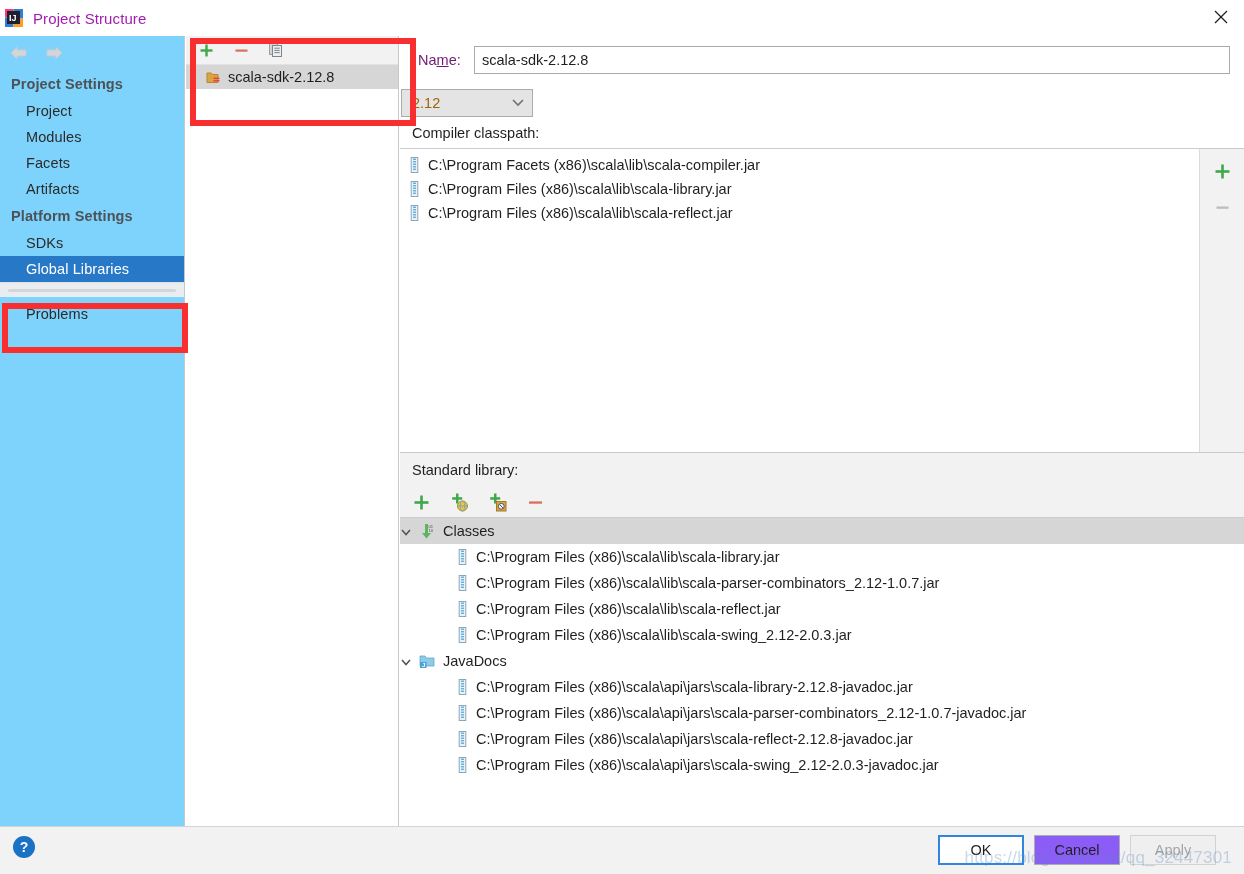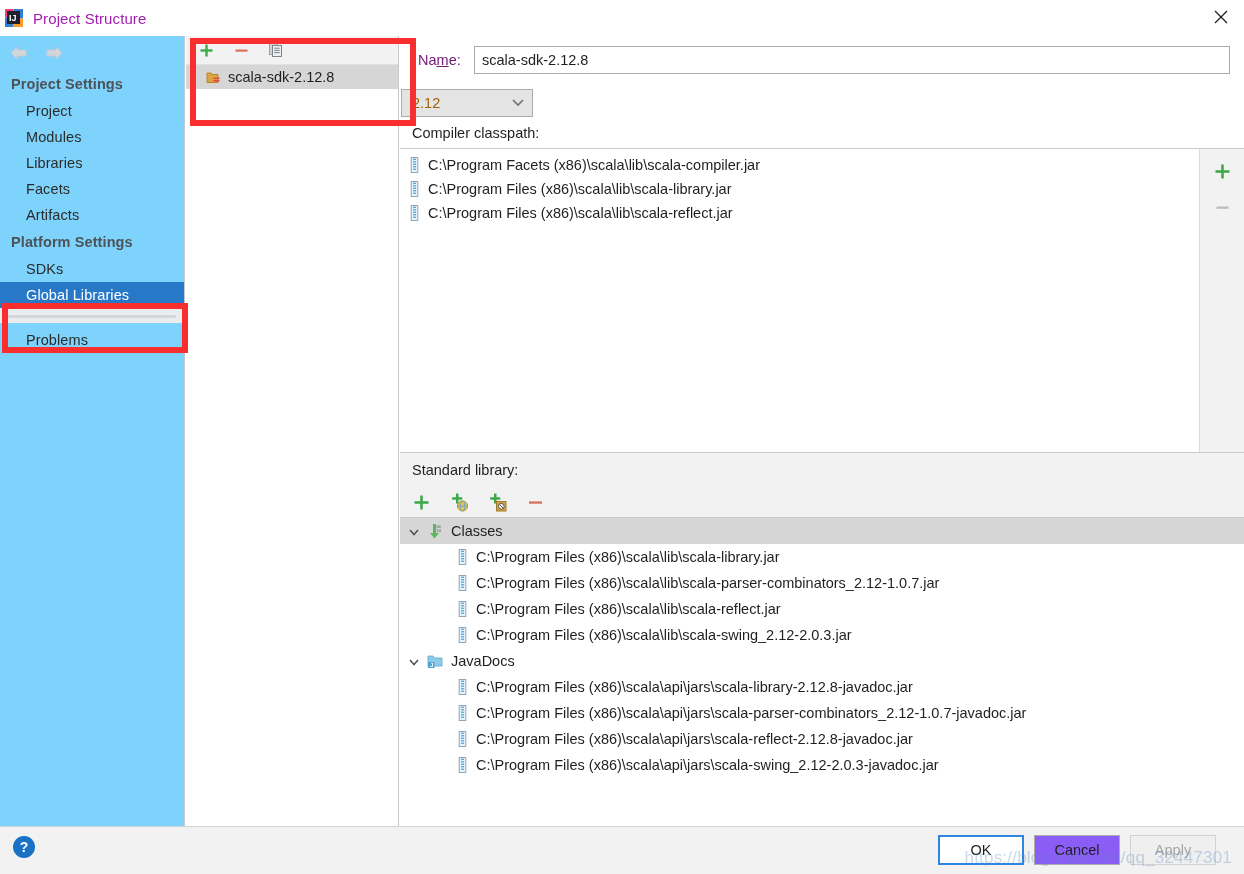--- a/index.html
+++ b/index.html
@@ -254,21 +254,20 @@
   .tree {
     background: #ffffff;
     height: 282px;
     overflow: hidden;
   }
   .tree-group {
     display: flex;
     align-items: center;
     gap: 7px;
     height: 26px;
-    padding-left: 8px;
     font-size: 14.5px;
     color: #1f1f1f;
   }
   .tree-group.shaded { background: #d6d6d6; }
   .tree-leaf {
     display: flex;
     align-items: center;
     gap: 7px;
     height: 26px;
     padding-left: 56px;
@@ -376,21 +375,20 @@
       <span class="nav-arrow">
         <svg width="19" height="16" viewBox="0 0 19 16">
           <path d="M11 2 L17 8 L11 14 L11 11 L2 11 L2 5 L11 5 Z" fill="#d2d6da" stroke="#c6cacf" stroke-width="1"></path>
         </svg>
       </span>
     </div>
 
     <div class="side-group">Project Settings</div>
     <div class="side-item">Project</div>
     <div class="side-item">Modules</div>
-    <div class="side-item">Libraries</div>
     <div class="side-item">Facets</div>
     <div class="side-item">Artifacts</div>
 
     <div class="side-group">Platform Settings</div>
     <div class="side-item">SDKs</div>
     <div class="side-item selected">Global Libraries</div>
     <div class="side-scrollrow"></div>
 
     <div class="side-item" style="padding-top:9px;">Problems</div>
   </div>

